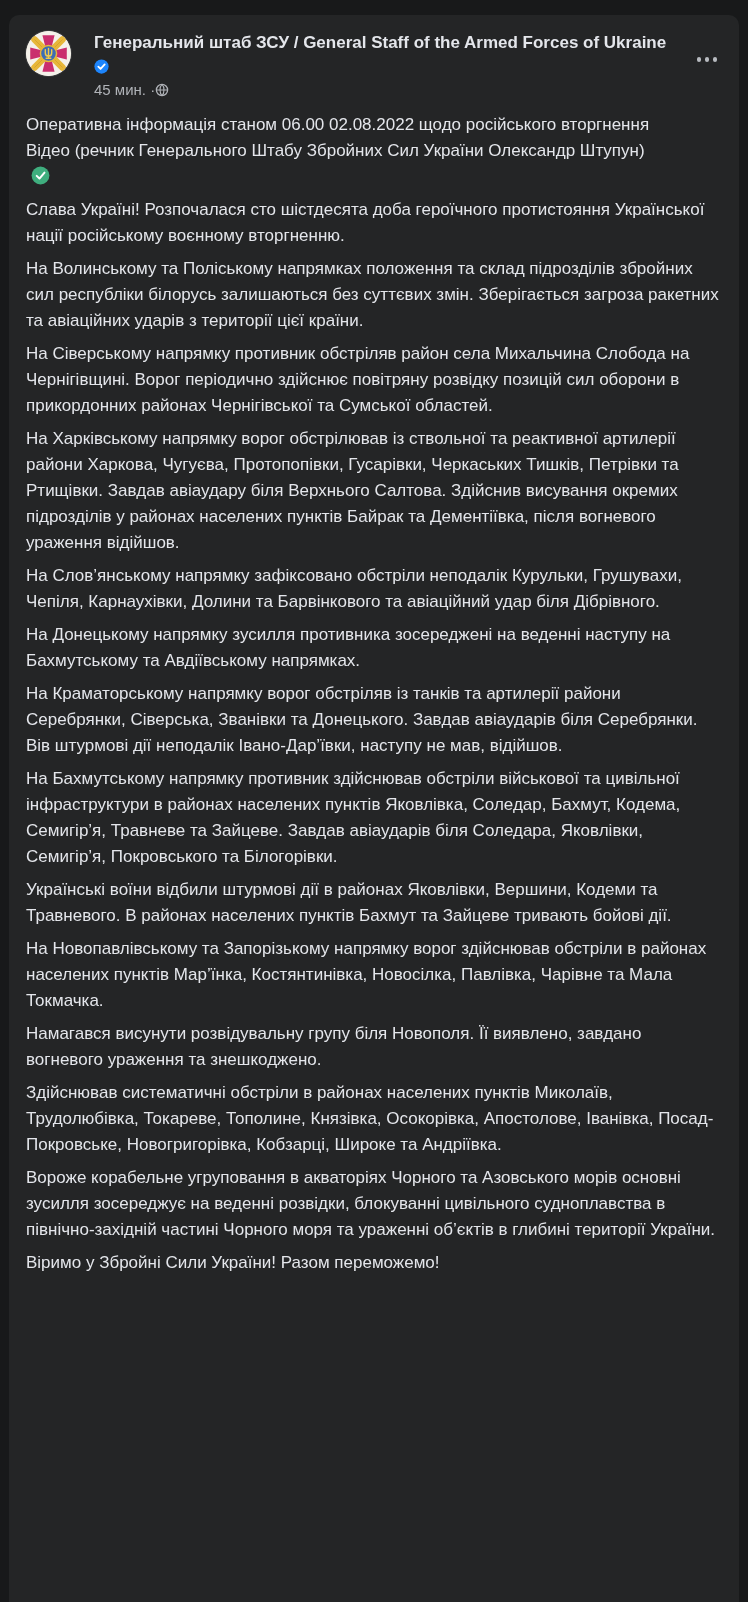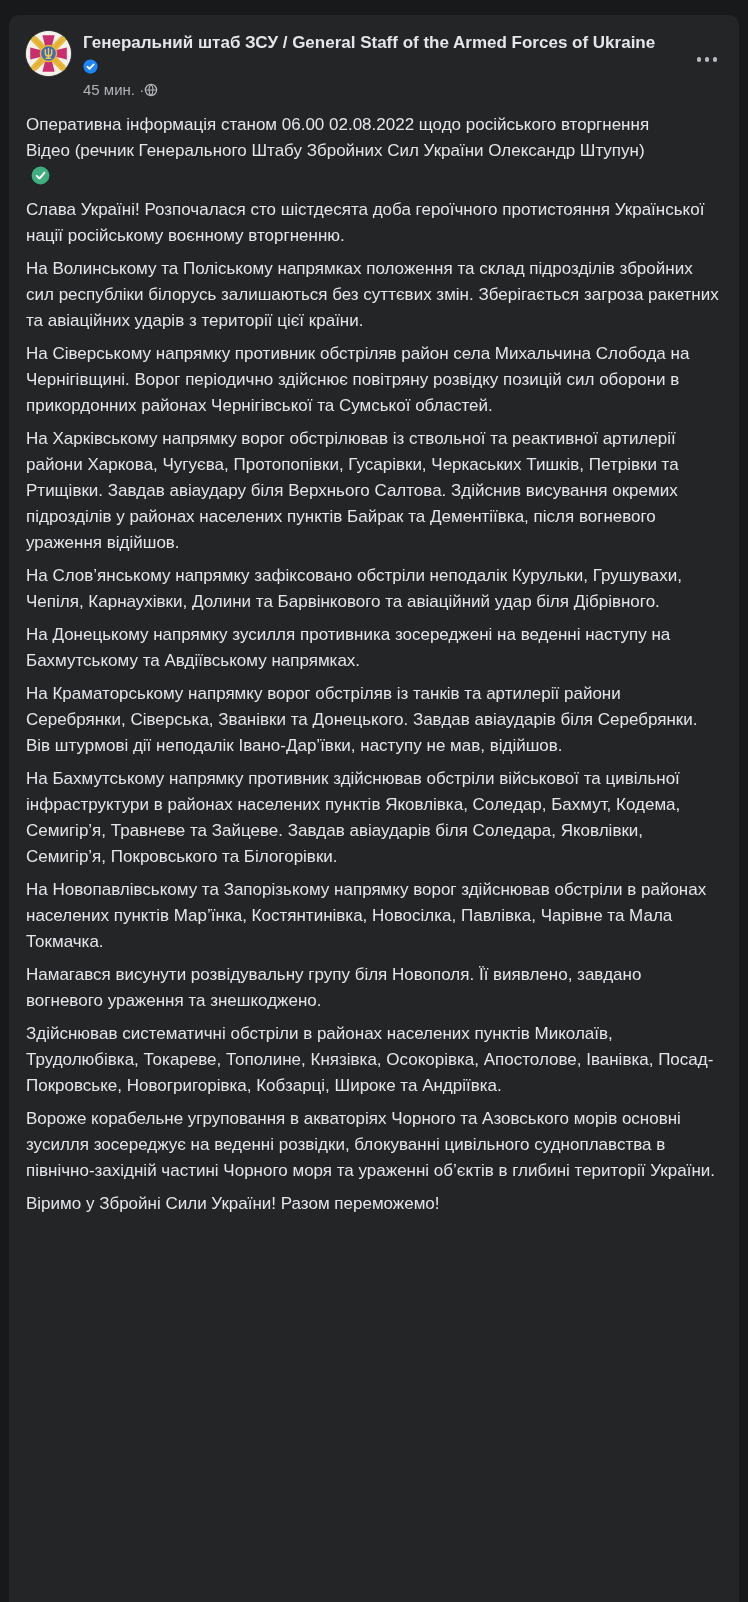--- a/index.html
+++ b/index.html
@@ -17,21 +17,21 @@
   .post-header{
     display:flex;align-items:flex-start;
     padding:16px 16px 0 17px;position:relative;
   }
   .avatar{
     width:45px;height:45px;border-radius:50%;overflow:hidden;flex:none;
     box-shadow:0 0 0 1px rgba(255,255,255,.10);
     cursor:pointer;background:#f4f1ea;
   }
   .avatar svg{display:block;width:45px;height:45px;}
-  .header-info{margin-left:12px;padding-top:1px;min-width:0;}
+  .header-info{margin-left:23px;padding-top:1px;min-width:0;}
   .page-name{
     display:block;max-width:582px;
     color:#e4e6eb;font-size:17px;font-weight:600;line-height:22px;
     text-decoration:none;cursor:pointer;
   }
   .verified-row{margin-top:5px;height:15px;line-height:0;}
   .verified-badge{display:inline-block;width:15px;height:15px;}
   .timestamp-row{
     margin-top:7px;display:flex;align-items:center;
     color:#b0b3b8;font-size:15px;line-height:18px;
@@ -121,20 +121,21 @@
     </p>
     <div id="paragraphs">
         <p>Слава Україні! Розпочалася сто шістдесята доба героїчного протистояння Української нації російському воєнному вторгненню.</p>
         <p>На Волинському та Поліському напрямках положення та склад підрозділів збройних сил республіки білорусь залишаються без суттєвих змін. Зберігається загроза ракетних та авіаційних ударів з території цієї країни.</p>
         <p>На Сіверському напрямку противник обстріляв район села Михальчина Слобода на Чернігівщині. Ворог періодично здійснює повітряну розвідку позицій сил оборони в прикордонних районах Чернігівської та Сумської областей.</p>
         <p>На Харківському напрямку ворог обстрілював із ствольної та реактивної артилерії райони Харкова, Чугуєва, Протопопівки, Гусарівки, Черкаських Тишків, Петрівки та Ртищівки. Завдав авіаудару біля Верхнього Салтова. Здійснив висування окремих підрозділів у районах населених пунктів Байрак та Дементіївка, після вогневого ураження відійшов.</p>
         <p>На Слов’янському напрямку зафіксовано обстріли неподалік Курульки, Грушувахи, Чепіля, Карнаухівки, Долини та Барвінкового та авіаційний удар біля Дібрівного.</p>
         <p>На Донецькому напрямку зусилля противника зосереджені на веденні наступу на Бахмутському та Авдіївському напрямках.</p>
         <p>На Краматорському напрямку ворог обстріляв із танків та артилерії райони Серебрянки, Сіверська, Званівки та Донецького. Завдав авіаударів біля Серебрянки. Вів штурмові дії неподалік Івано-Дар’ївки, наступу не мав, відійшов.</p>
         <p>На Бахмутському напрямку противник здійснював обстріли військової та цивільної інфраструктури в районах населених пунктів Яковлівка, Соледар, Бахмут, Кодема, Семигір’я, Травневе та Зайцеве. Завдав авіаударів біля Соледара, Яковлівки, Семигір’я, Покровського та Білогорівки.</p>
+        <p>Українські воїни відбили штурмові дії в районах Яковлівки, Вершини, Кодеми та Травневого. В районах населених пунктів Бахмут та Зайцеве тривають бойові дії.</p>
         <p>На Новопавлівському та Запорізькому напрямку ворог здійснював обстріли в районах населених пунктів Мар’їнка, Костянтинівка, Новосілка, Павлівка, Чарівне та Мала Токмачка.</p>
         <p>Намагався висунути розвідувальну групу біля Новополя. Її виявлено, завдано вогневого ураження та знешкоджено.</p>
         <p>Здійснював систематичні обстріли в районах населених пунктів Миколаїв, Трудолюбівка, Токареве, Тополине, Князівка, Осокорівка, Апостолове, Іванівка, Посад-Покровське, Новогригорівка, Кобзарці, Широке та Андріївка.</p>
         <p>Вороже корабельне угруповання в акваторіях Чорного та Азовського морів основні зусилля зосереджує на веденні розвідки, блокуванні цивільного судноплавства в північно-західній частині Чорного моря та ураженні об’єктів в глибині території України.</p>
         <p>Віримо у Збройні Сили України! Разом переможемо!</p>
       </div>
   </div>
 
 </article>
 

